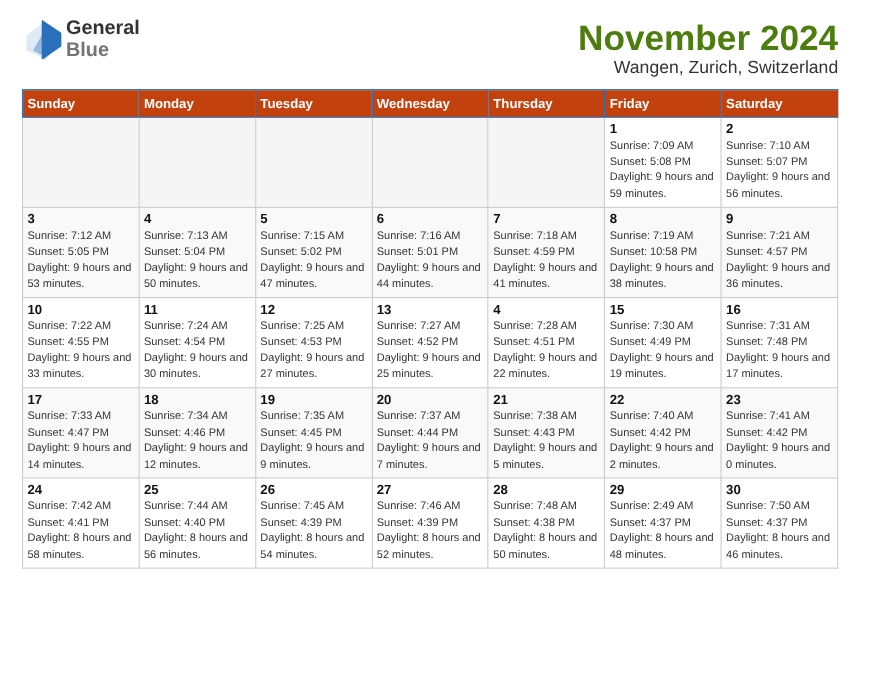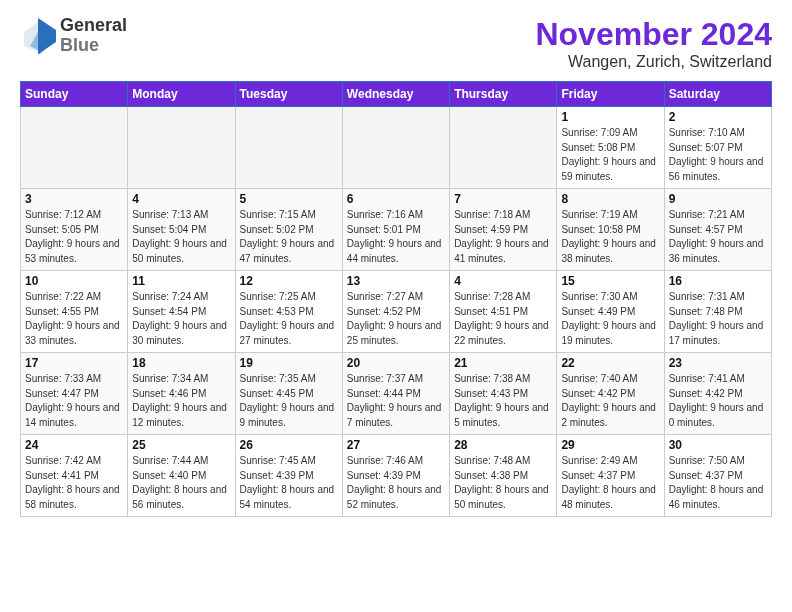--- a/index.html
+++ b/index.html
@@ -5,21 +5,21 @@
     * { margin: 0; padding: 0; box-sizing: border-box; }
     body {
       width: 792px;
       height: 612px;
       font-family: Arial, sans-serif;
       background: #fff;
       overflow: hidden;
     }
     .container {
       width: 792px;
-      padding: 16px 20px 10px 20px;
+      padding: 16px 30px 10px 20px;
     }
     .header {
       display: flex;
       justify-content: space-between;
       align-items: flex-start;
       margin-bottom: 10px;
     }
     .logo {
       display: flex;
       align-items: center;
@@ -44,33 +44,33 @@
       width: 36px;
       height: 36px;
       margin-right: 4px;
     }
     .title-area {
       text-align: right;
     }
     .month-title {
       font-size: 32px;
       font-weight: bold;
-      color: #6d28d9;
+      color: #4d7c0f;
     }
     .location-title {
       font-size: 16px;
       color: #333;
     }
     .calendar {
       width: 100%;
       border-collapse: collapse;
       font-size: 11px;
     }
     .calendar th {
-      background: #6d28d9;
+      background: #c2410c;
       color: #fff;
       padding: 5px 4px;
       text-align: left;
       font-size: 12px;
       font-weight: bold;
       border: 1px solid #2a6fba;
     }
     .calendar td {
       border: 1px solid #ccc;
       vertical-align: top;

